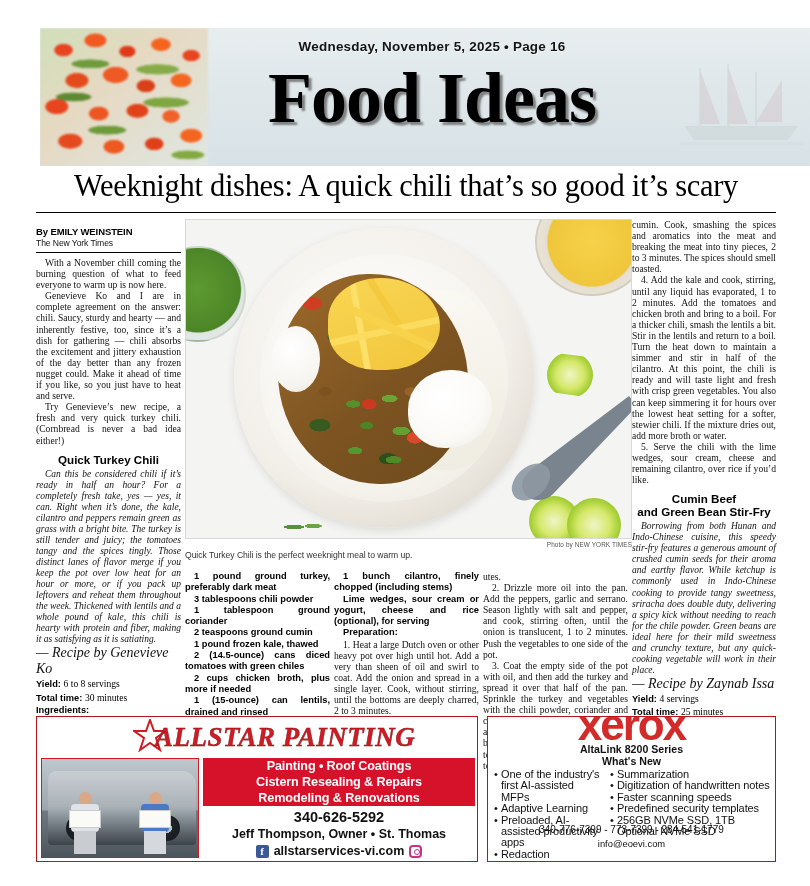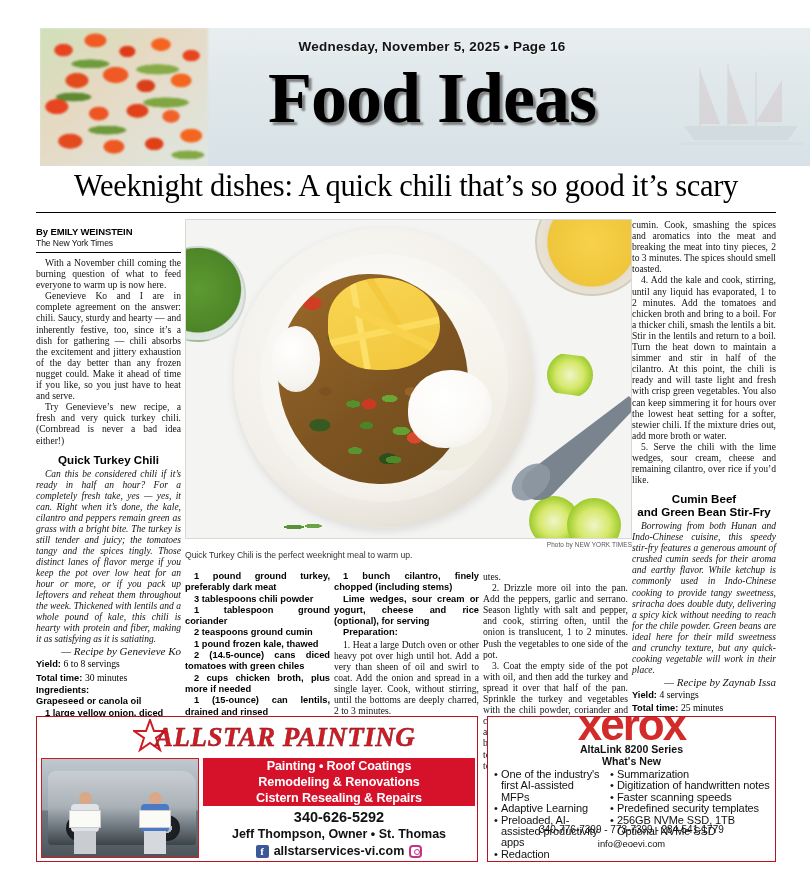--- a/index.html
+++ b/index.html
@@ -112,22 +112,22 @@
     text-align:center; margin:7px 0 3px 0; line-height:13px;
   }
   p.ital {
     font-family:"Liberation Serif", serif;
     font-style:italic; font-size:9.5px; line-height:11.05px;
     color:#111; text-align:justify; margin:0; text-indent:9px;
     hyphens:auto; -webkit-hyphens:auto;
   }
   .credit {
     font-family:"Liberation Serif", serif;
-    font-style:italic; font-size:11px; color:#111;
-    text-align:right; margin-top:0;
+    font-style:italic; font-size:14px; color:#111;
+    margin-top:0;
   }
   .kv {
     font-family:"Liberation Sans", sans-serif;
     font-size:9.3px; line-height:11.3px; color:#000; margin-top:1px;
   }
   .kv b { font-weight:bold; }
   .kv .val { font-family:"Liberation Serif", serif; font-size:9.6px; font-weight:normal; }
   .ing {
     font-family:"Liberation Sans", sans-serif;
     font-weight:bold; font-size:9.3px; line-height:11.3px;
@@ -554,22 +554,22 @@
       <div class="as-person as-p2">
         <div class="as-p-head"></div>
         <div class="as-p-body"></div>
         <div class="as-p-legs"></div>
         <div class="as-p-sign"></div>
       </div>
     </div>
 
     <div class="as-redbox">
       <div>Painting • Roof Coatings</div>
+      <div>Cistern Resealing &amp; Repairs</div>
       <div>Remodeling &amp; Renovations</div>
-      <div>Cistern Resealing &amp; Repairs</div>
     </div>
     <div class="as-phone">340-626-5292</div>
     <div class="as-owner">Jeff Thompson, Owner • St. Thomas</div>
     <div class="as-social">
       <span class="fb-ic">f</span>
       <span class="as-web">allstarservices-vi.com</span>
       <span class="ig-ic"></span>
     </div>
   </div>
 

